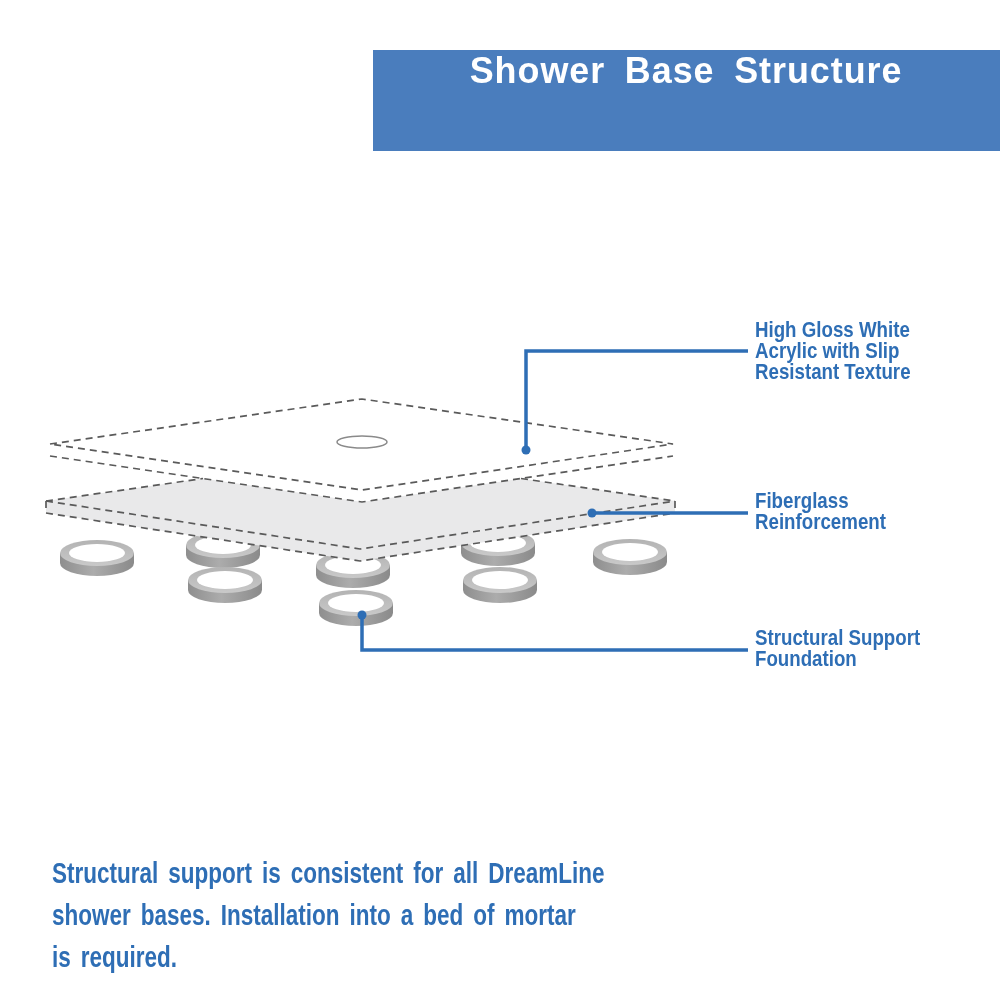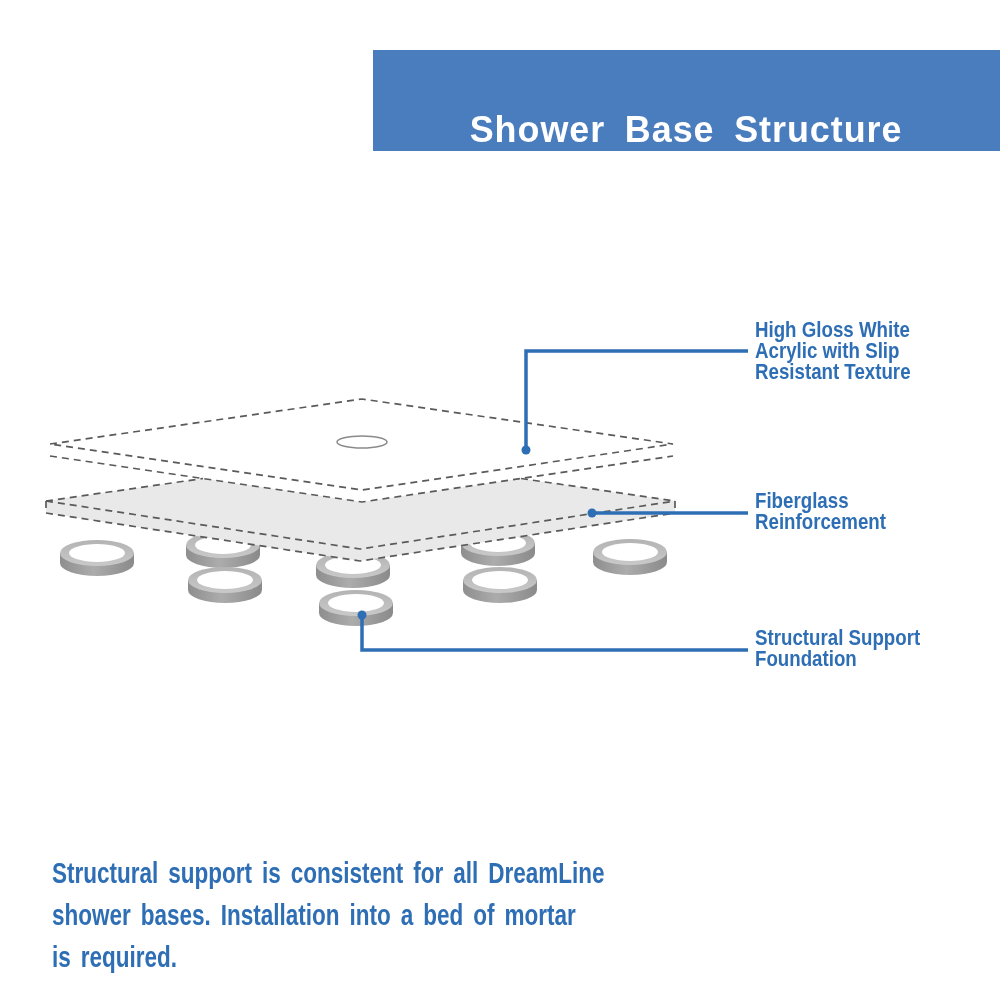--- a/index.html
+++ b/index.html
@@ -3,21 +3,21 @@
 <meta charset="utf-8">
 <style>
   html,body{margin:0;padding:0;background:#ffffff;}
   #page{
     position:relative;width:1000px;height:1000px;background:#ffffff;overflow:hidden;
     font-family:"Liberation Sans","DejaVu Sans",sans-serif;
   }
   #diagram-svg{position:absolute;left:0;top:0;width:1000px;height:1000px;}
   .banner{
     position:absolute;left:373px;top:50px;width:627px;height:101px;
-    background:#4A7DBD;display:flex;align-items:flex-end;justify-content:center;
+    background:#4A7DBD;display:flex;align-items:flex-start;justify-content:center;
   }
   .banner-title{
     color:#ffffff;font-size:37px;font-weight:bold;letter-spacing:1px;word-spacing:9px;
     white-space:nowrap;transform:scaleX(0.97);
   }
   .anno{
     position:absolute;color:#2E6EB5;font-weight:bold;font-size:22px;line-height:21px;
     transform:scaleX(0.85);transform-origin:left top;width:320px;
   }
   .anno .line{display:block;white-space:nowrap;}

